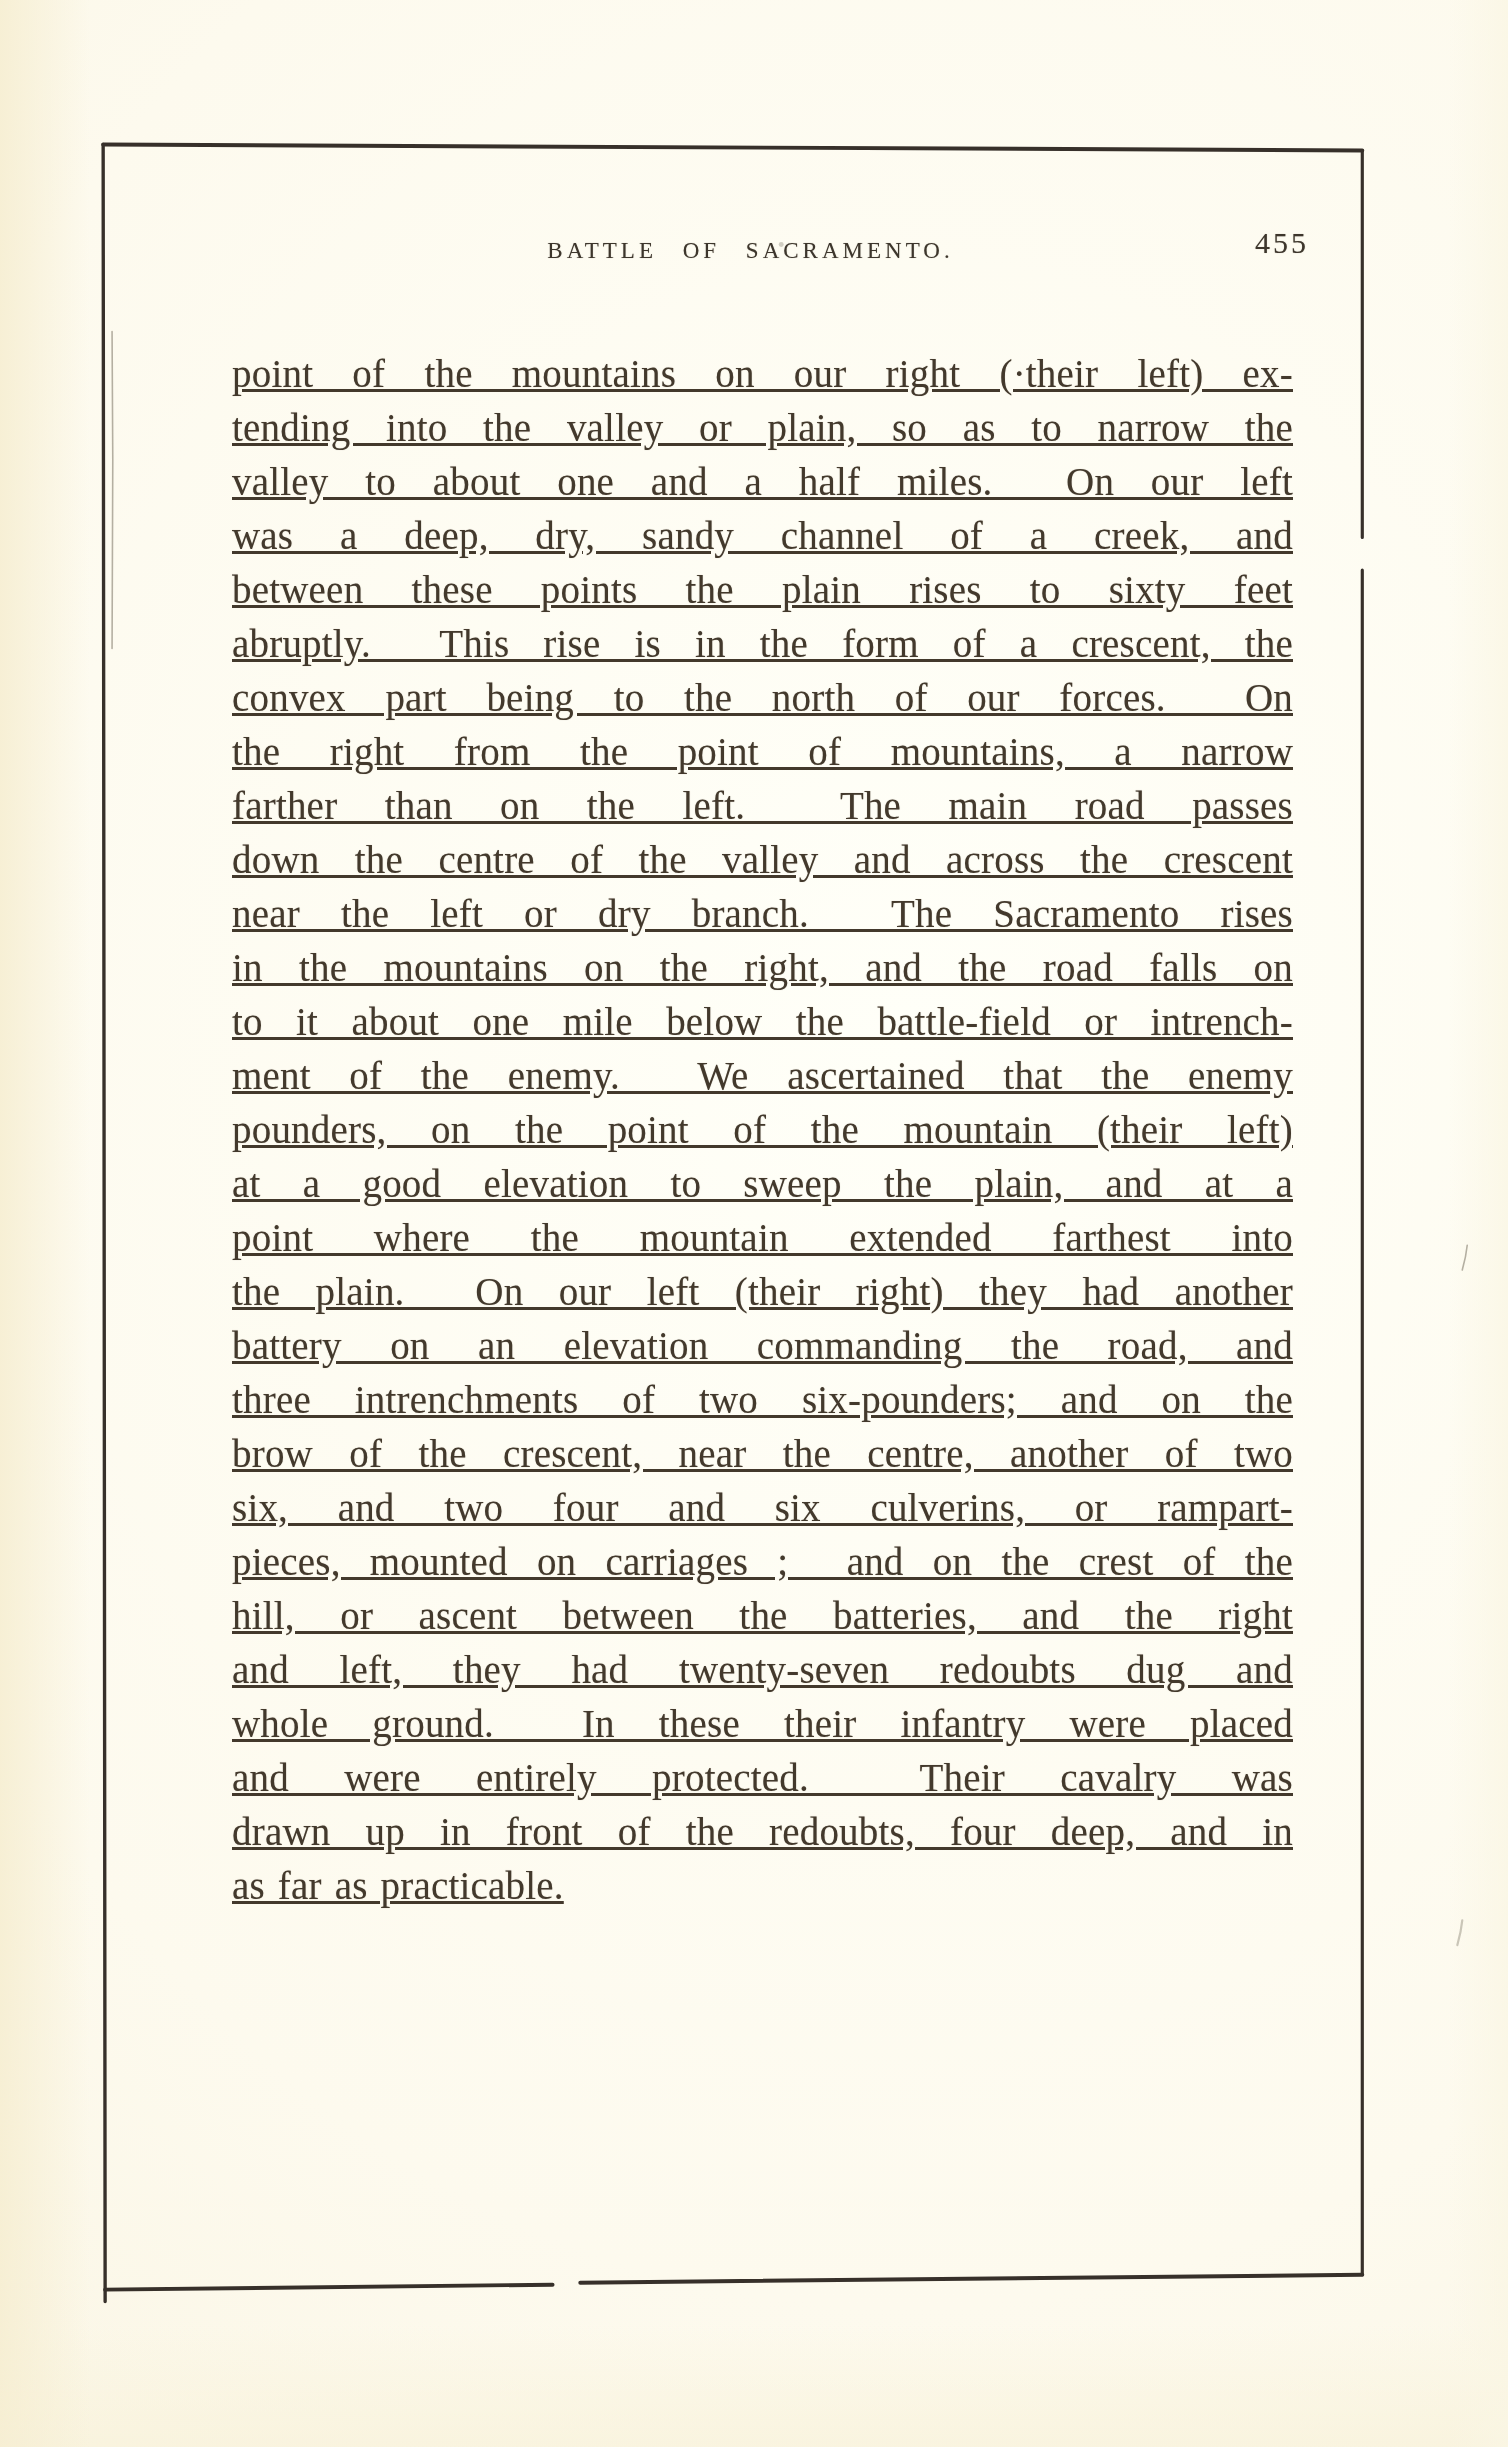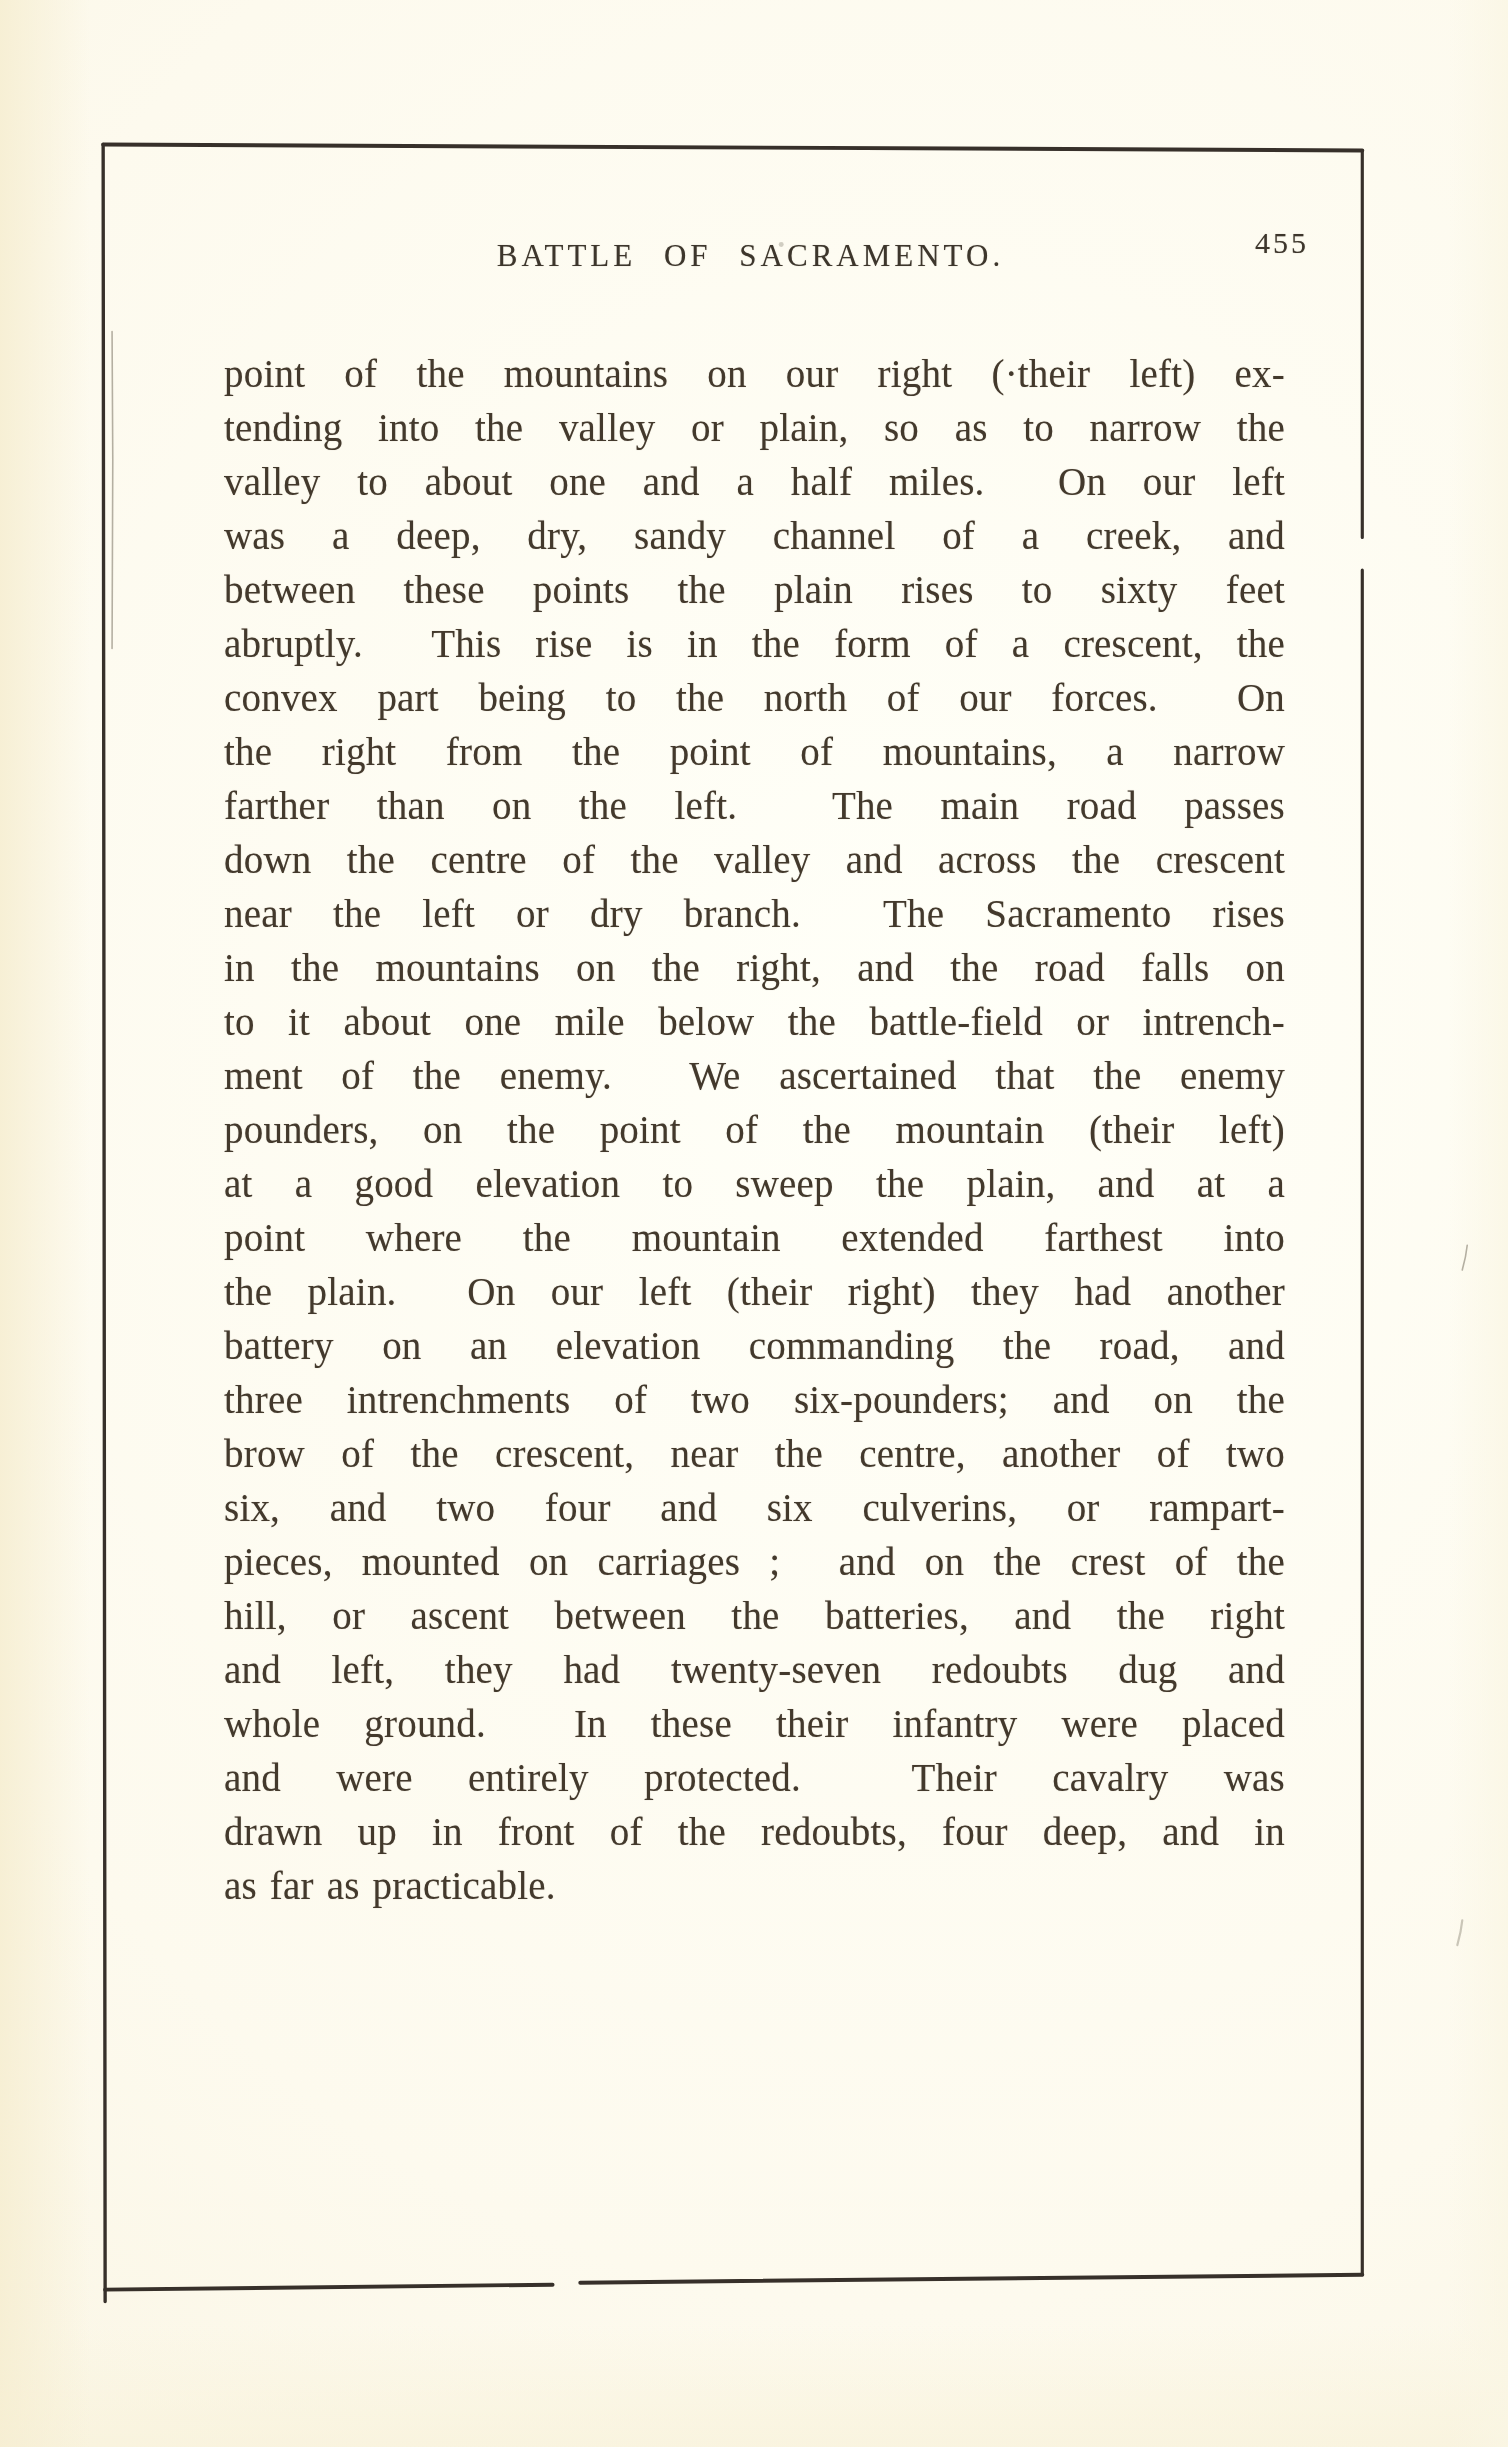--- a/index.html
+++ b/index.html
@@ -28,38 +28,39 @@
   .faint{stroke:#6b6353 !important;stroke-width:1.6px;opacity:.5;}
   .faint2{stroke:#6b6353 !important;stroke-width:2.2px;opacity:.35;}
   .dot{fill:#6b6353;opacity:.3;}
 
   .header{
     position:absolute;left:220px;top:238px;width:1061px;
     text-shadow:0 0 1px rgba(60,51,40,.35);
   }
   .running-title{
     text-align:center;
-    font-size:31px;
+    font-size:23px;
     letter-spacing:4px;
     word-spacing:16px;
     color:#3d362c;
   }
   .page-number{
     position:absolute;right:-28px;top:-12px;
     font-size:30px;
     letter-spacing:3px;
     color:#3d362c;
   }
 
   .textblock{
-    position:absolute;left:224px;top:347px;width:1061px;
+    position:absolute;left:232px;top:347px;width:1061px;
     font-size:39px;
     line-height:54px;
     letter-spacing:0.2px;
     text-shadow:0 0 1px rgba(67,57,44,.32);
+    text-decoration:underline;
   }
   .text-line{
     height:54px;
     white-space:nowrap;
     word-spacing:3px;
     text-align:justify;
     text-align-last:justify;
   }
   .text-line:last-child{
     text-align-last:left;

